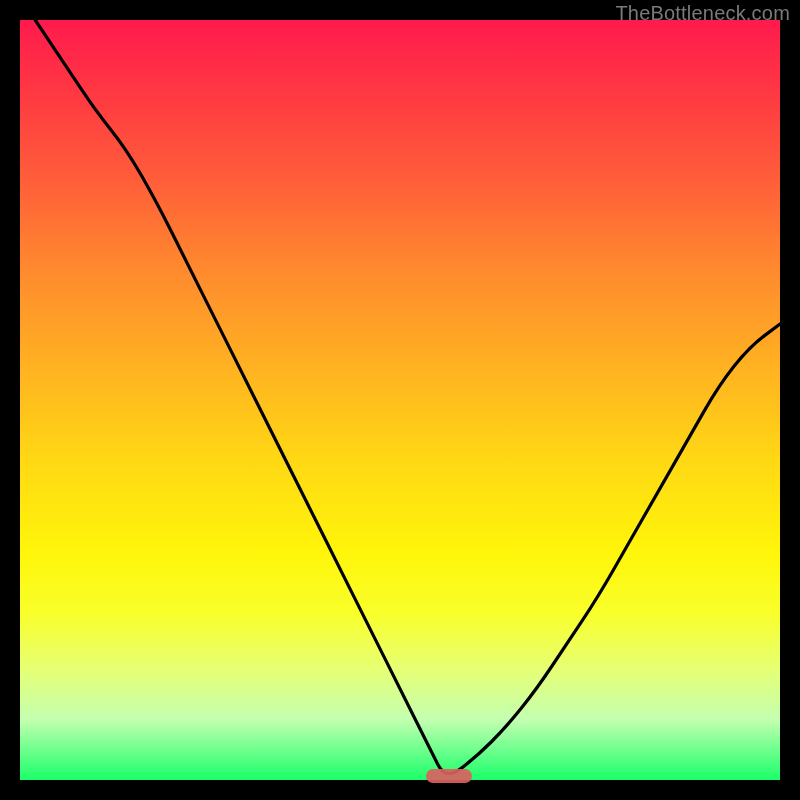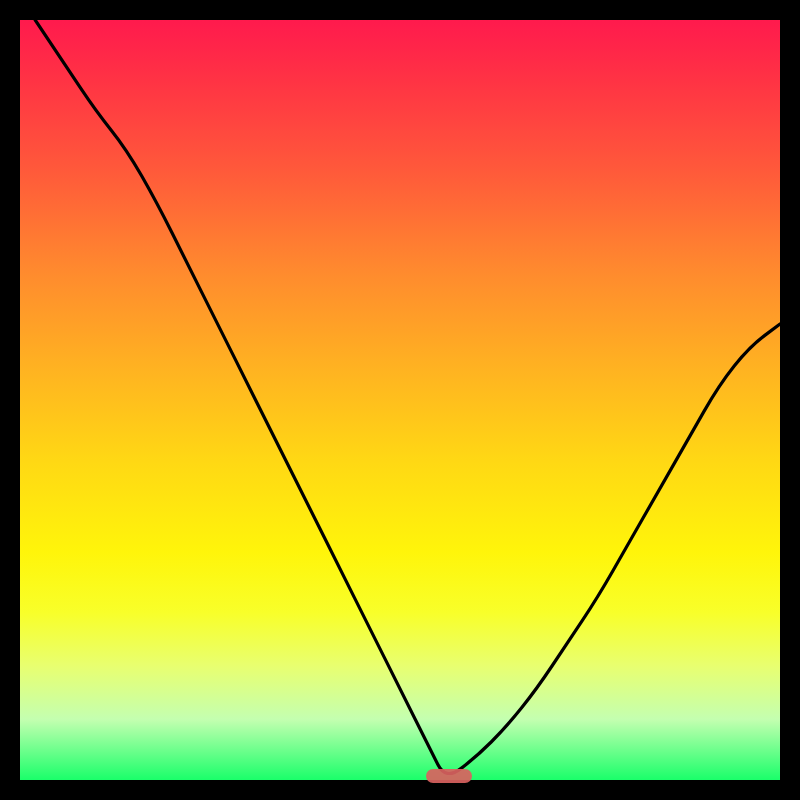--- a/index.html
+++ b/index.html
@@ -58,19 +58,20 @@
     border-radius: 7px;
     background: #d9625f;
     opacity: 0.92;
     transform: translate(-50%, -50%);
   }
 </style>
 </head>
 <body>
 
 <div class="frame">
+  <div class="watermark">TheBottleneck.com</div>
   <div class="plot-area">
     <svg class="curve" viewBox="0 0 760 760" preserveAspectRatio="none">
       <path d="M 15.2 0.0 Q 45.6 45.6 60.8 68.4 Q 76.0 91.2 91.2 110.2 Q 106.4 129.2 121.6 155.8 Q 136.8 182.4 152.0 212.8 Q 167.2 243.2 182.4 273.6 Q 197.6 304.0 212.8 334.4 Q 228.0 364.8 243.2 395.2 Q 258.4 425.6 273.6 456.0 Q 288.8 486.4 304.0 516.8 Q 319.2 547.2 334.4 577.6 Q 349.6 608.0 364.8 638.4 Q 380.0 668.8 395.2 699.2 Q 410.4 729.6 418.0 744.8 Q 425.6 760.0 440.8 748.6 Q 456.0 737.2 471.2 722.0 Q 486.4 706.8 501.6 687.8 Q 516.8 668.8 532.0 646.0 Q 547.2 623.2 562.4 600.4 Q 577.6 577.6 592.8 551.0 Q 608.0 524.4 623.2 497.8 Q 638.4 471.2 653.6 444.6 Q 668.8 418.0 684.0 391.4 Q 699.2 364.8 714.4 345.8 Q 729.6 326.8 744.8 315.4 L 760.0 304.0" fill="none" stroke="#000000" stroke-width="3.2" stroke-linecap="round"></path>
     </svg>
     <div class="marker" style="left: 429.4px; top: 756.2px; background: rgb(217, 98, 95);"></div>
   </div>
 </div>
 
 </body></html>

